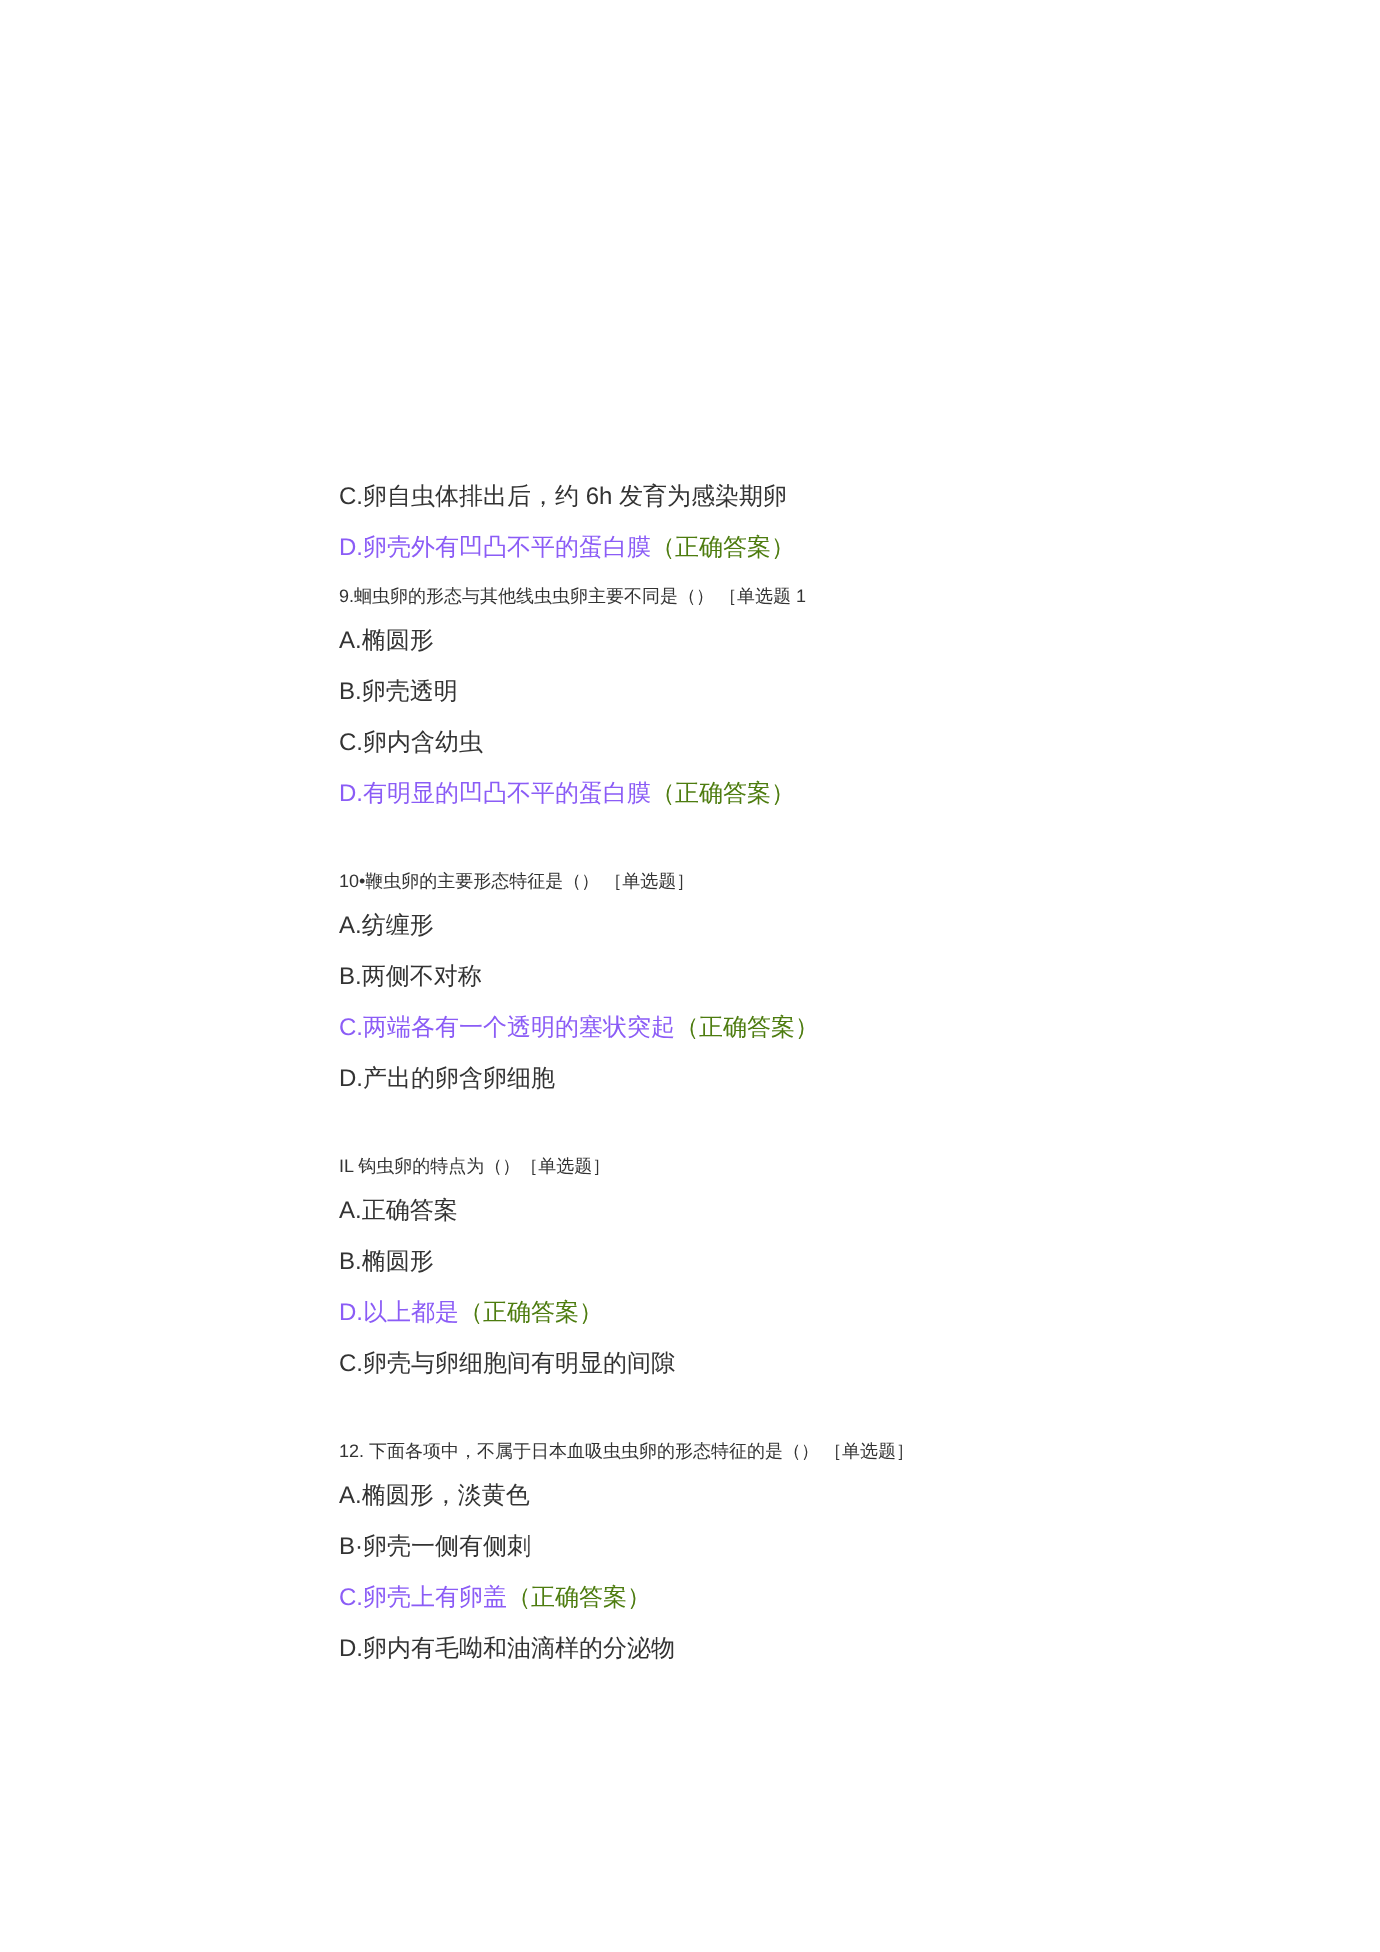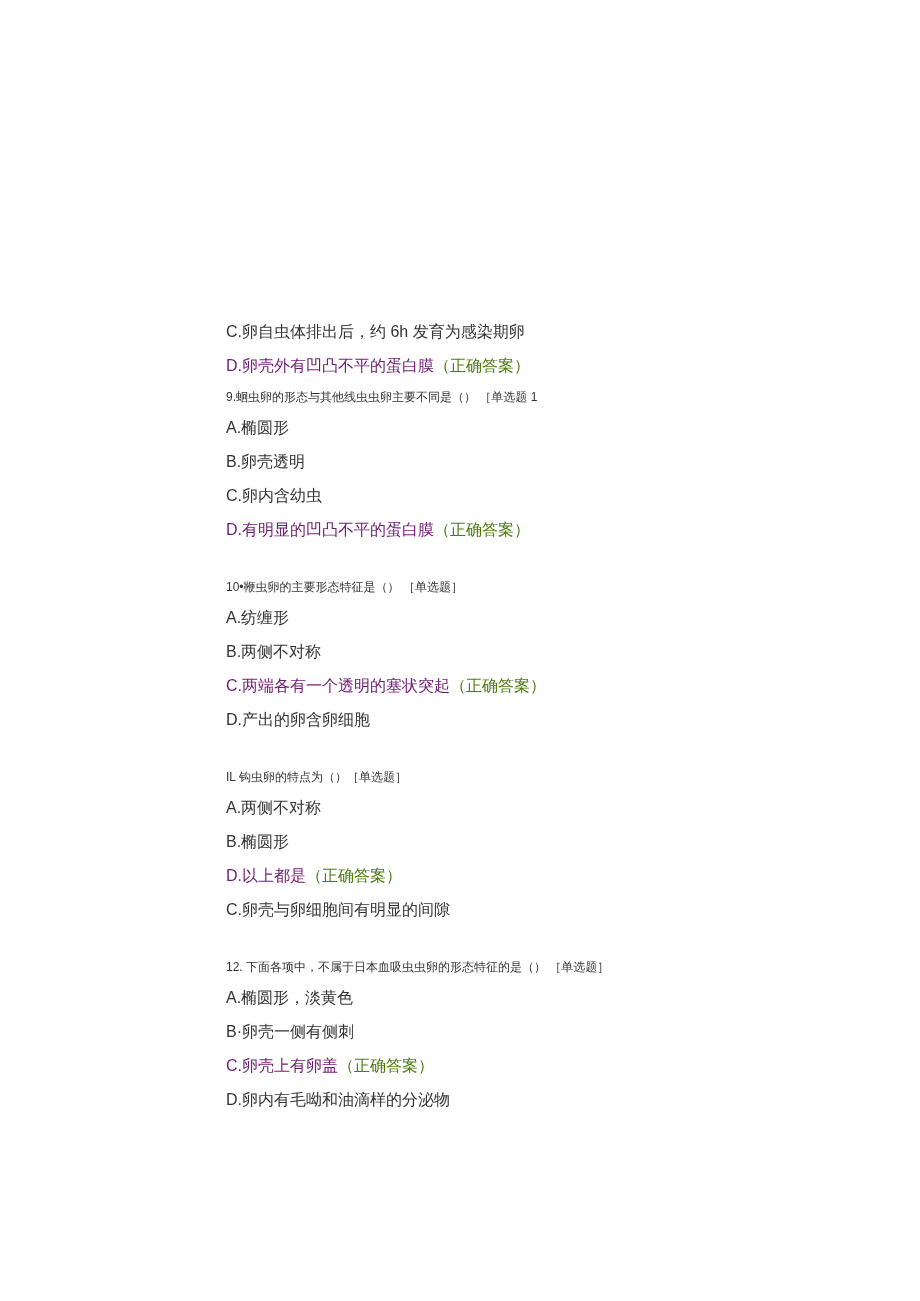--- a/index.html
+++ b/index.html
@@ -29,21 +29,21 @@
   .stem.tight {
     margin-top: 0;
   }
   .gap {
     height: 6px;
   }
   .ans {
     color: #4d7c0f;
   }
   .black {
-    color: #701a75;
+    color: #8b5cf6;
   }
 </style>
 </head>
 <body>
 
 <div class="page">
 
   <div class="line">
     <span>C.卵自虫体排出后，约 6h 发育为感染期卵</span>
   </div>
@@ -84,21 +84,21 @@
   <div class="line">
     <span>D.产出的卵含卵细胞</span>
   </div>
 
   <div class="gap"></div>
 
   <div class="stem">
     <span>IL 钩虫卵的特点为（）［单选题］</span>
   </div>
   <div class="line">
-    <span>A.两侧不对称</span>
+    <span>A.正确答案</span>
   </div>
   <div class="line">
     <span>B.椭圆形</span>
   </div>
   <div class="line">
     <span class="black">D.以上都是</span><span class="ans">（正确答案）</span>
   </div>
   <div class="line">
     <span>C.卵壳与卵细胞间有明显的间隙</span>
   </div>

